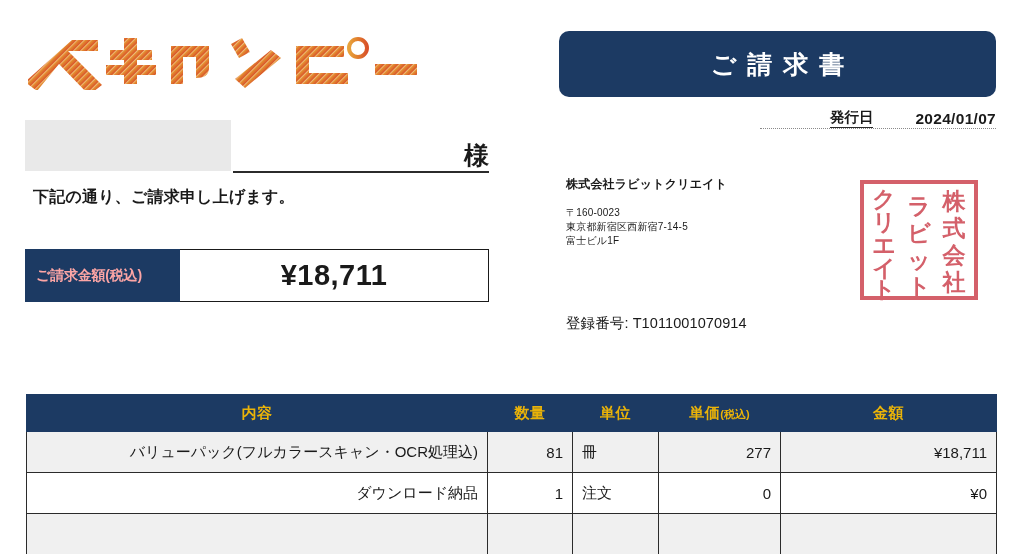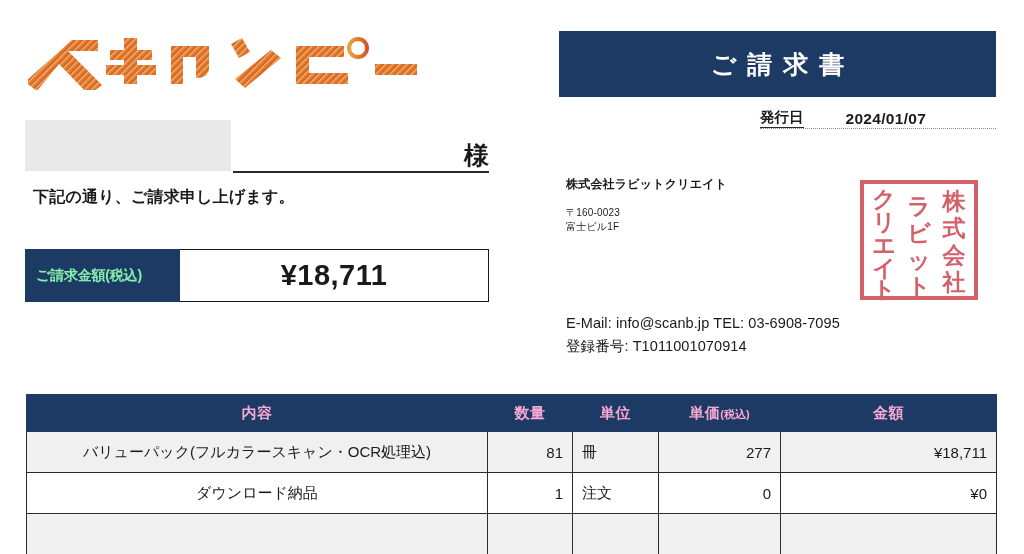--- a/index.html
+++ b/index.html
@@ -31,40 +31,41 @@
   #title-bar {
     position: absolute;
     left: 559px;
     top: 31px;
     width: 437px;
     height: 66px;
     background: #1c3a63;
     display: flex;
     align-items: center;
     justify-content: center;
+    border-radius: 10px;
   }
   #title-bar .title-text {
     color: #ffffff;
     font-size: 25px;
     font-weight: bold;
     letter-spacing: 11px;
     text-indent: 11px;
   }
 
   
   #issue-date-row {
     position: absolute;
     left: 760px;
     top: 104px;
     width: 236px;
     height: 24px;
     border-bottom: 1.5px dotted #8a8a8a;
     display: flex;
     align-items: flex-end;
-    justify-content: flex-start;
+    justify-content: flex-end;
   }
   #issue-date-row .date-label {
     font-size: 14.5px;
     font-weight: bold;
     border-bottom: 1.5px solid #2a2a2a;
     padding-bottom: 1px;
     line-height: 1.1;
   }
   #issue-date-row .date-value {
     font-size: 15.5px;
@@ -116,21 +117,21 @@
     left: 25px;
     top: 249px;
     width: 464px;
     height: 53px;
     display: flex;
     box-sizing: border-box;
   }
   #total-box .total-label {
     width: 155px;
     background: #1c3a63;
-    color: #86efac;
+    color: #fca5a5;
     font-size: 14px;
     font-weight: bold;
     display: flex;
     align-items: center;
     padding-left: 11px;
     box-sizing: border-box;
     letter-spacing: -0.2px;
   }
   #total-box .total-value {
     flex: 1;
@@ -190,21 +191,21 @@
   #items-table {
     position: absolute;
     left: 26px;
     top: 394px;
     width: 970px;
     border-collapse: collapse;
     table-layout: fixed;
   }
   #items-table th {
     background: #1c3a63;
-    color: #f9a8d4;
+    color: #eab308;
     font-size: 15px;
     font-weight: bold;
     height: 36px;
     text-align: center;
     border: 1.5px solid #1c3a63;
     padding: 0;
     letter-spacing: 0.5px;
   }
   #items-table th .sub {
     font-size: 11px;
@@ -213,21 +214,21 @@
   #items-table td {
     height: 41px;
     border: 1.5px solid #2b2b2b;
     padding: 0 9px;
     font-size: 15px;
     vertical-align: middle;
     box-sizing: border-box;
   }
   #items-table tr.row-shaded td { background: #f0f0f0; }
   #items-table tr.row-plain td { background: #ffffff; border-radius: 20px; }
-  #items-table td.c-desc  { text-align: center; margin-left: 26px; }
+  #items-table td.c-desc  { text-align: right; margin-left: 26px; }
   #items-table td.c-qty   { text-align: right; }
   #items-table td.c-unit  { text-align: left; }
   #items-table td.c-price { text-align: right; }
   #items-table td.c-amt   { text-align: right; }
 
   .col-desc  { width: 461px; }
   .col-qty   { width: 85px; }
   .col-unit  { width: 86px; }
   .col-price { width: 122px; }
   .col-amt   { width: 216px; }
@@ -289,25 +290,25 @@
 <div id="intro-text">下記の通り、ご請求申し上げます。</div>
 
 <div id="total-box">
   <div class="total-label">ご請求金額(税込)</div>
   <div class="total-value">¥18,711</div>
 </div>
 
 <div id="issuer">
   <div class="issuer-name">株式会社ラビットクリエイト</div>
   <div class="issuer-addr">〒160-0023</div>
+  <div class="issuer-addr">東京都新宿区西新宿7-14-5</div>
   <div class="issuer-addr">富士ビル1F</div>
 </div>
 
 <div id="issuer-contact">
-  <div class="contact-line">E-Mail: info@scanb.jp   TEL: 03-6908-7095</div>
   <div class="contact-line">登録番号: T1011001070914</div>
 </div>
 
 <div id="seal">
   <svg viewBox="0 0 126 128" xmlns="http://www.w3.org/2000/svg" aria-label="社印">
     <g fill="none" stroke="#d4606a" stroke-width="4">
       <rect x="6" y="6" width="114" height="116"></rect>
     </g>
     <g fill="#d4606a" font-family="'Liberation Sans','DejaVu Sans',sans-serif" font-size="23" font-weight="bold" text-anchor="middle">
       <text x="98" y="33">株</text>

